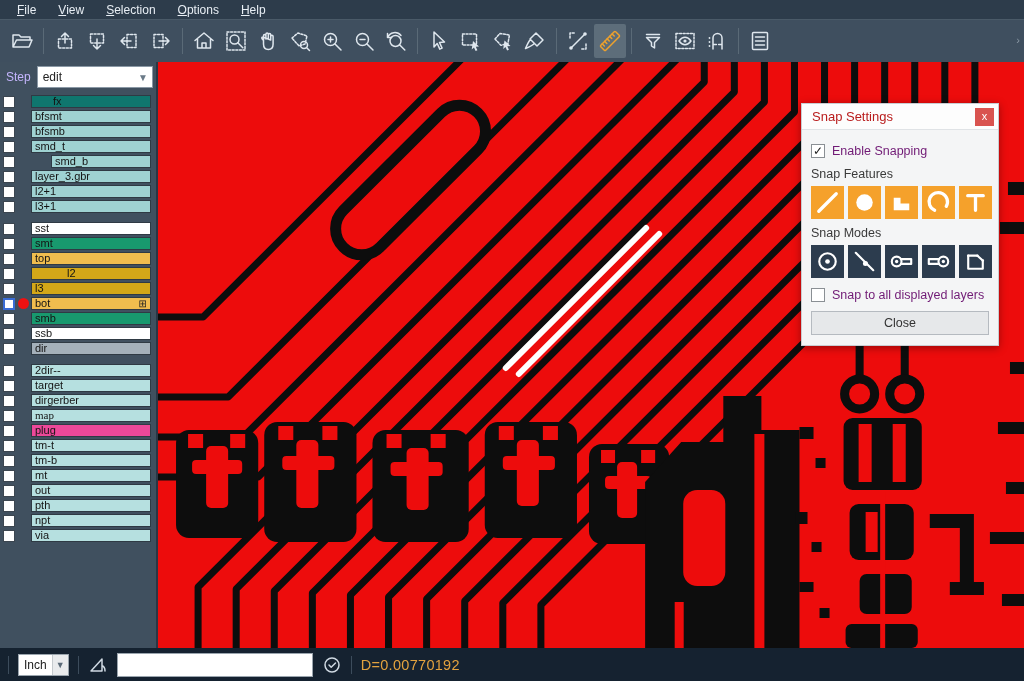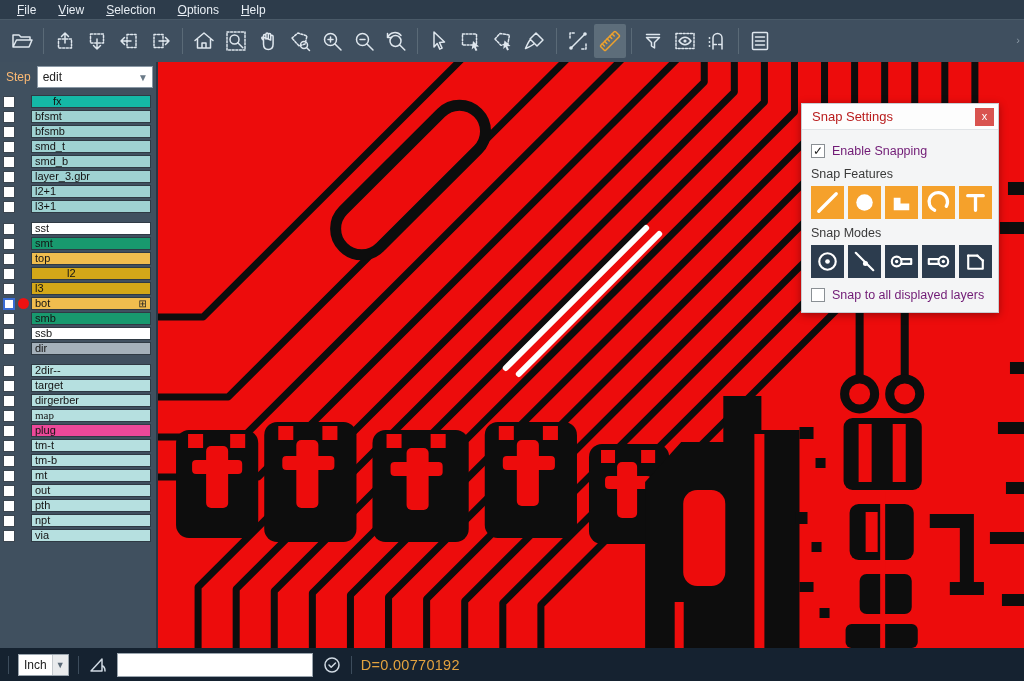--- a/index.html
+++ b/index.html
@@ -20,21 +20,21 @@
   .tbtn.active svg { stroke:#eda12d; }
   .tsep { width:1px; height:26px; background:#5a6a77; margin:0 5px; }
   .tb-overflow { position:absolute; right:4px; top:14px; color:#8a98a5; font-size:11px; }
 
   
   .main { flex:1 1 auto; display:flex; min-height:0; }
 
   
   .sidebar { width:158px; background:#40505f; display:flex; flex-direction:column; border-right:2px solid #2a3745; }
   .step-row { height:30px; display:flex; align-items:center; padding:3px 3px 3px 6px; gap:6px; }
-  .step-label { color:#fdba74; font-size:12px; }
+  .step-label { color:#c4b5fd; font-size:12px; }
   .step-select { flex:1; height:22px; background:#fff; border:1px solid #8a98a5; display:flex; align-items:center; font-size:12px; color:#222; padding-left:5px; justify-content:space-between; }
   .step-chevron { color:#6a7a88; font-size:10px; padding-right:4px; }
   .layers { padding-top:2px; }
   .lrow { height:15px; display:flex; align-items:center; margin-bottom:0; }
   .lchk { width:12px; height:12px; background:#fff; border:1px solid #3c4650; margin-left:3px; flex:0 0 auto; }
   .lchk.active-chk { border:2px solid #3a6cd4; }
   .ldot { width:16px; height:15px; flex:0 0 auto; display:flex; align-items:center; justify-content:center; }
   .ldot .dot { width:11px; height:11px; border-radius:50%; background:#ee1111; }
   .lname { flex:1; height:13px; margin-right:5px; border:1px solid #2f3a44; font-size:11px; line-height:11px; color:#141414; padding:0 3px; display:flex; align-items:center; justify-content:space-between; overflow:hidden; white-space:nowrap; }
   .lgrid { font-size:10px; color:#222; }
@@ -238,21 +238,21 @@
         <span class="step-label">Step</span>
         <div class="step-select">
           <span>edit</span>
           <span class="step-chevron">▼</span>
         </div>
       </div>
       <div class="layers" id="layers">
           <div class="lrow">
             <span class="lchk"></span>
             <span class="ldot"></span>
-            <span class="lname" style="background: #14b8a6; padding-left: 21px;">
+            <span class="lname" style="background: #0f766e; padding-left: 21px;">
               <span>fx</span>
             </span>
           </div>
           <div class="lrow">
             <span class="lchk"></span>
             <span class="ldot"></span>
             <span class="lname" style="background: rgb(159, 210, 210);">
               <span>bfsmt</span>
             </span>
           </div>
@@ -266,21 +266,21 @@
           <div class="lrow">
             <span class="lchk"></span>
             <span class="ldot"></span>
             <span class="lname" style="background: rgb(159, 210, 210);">
               <span>smd_t</span>
             </span>
           </div>
           <div class="lrow">
             <span class="lchk"></span>
             <span class="ldot"></span>
-            <span class="lname" style="background: rgb(159, 210, 210);">
+            <span class="lname" style="background: rgb(159, 210, 210); margin-left: 20px;">
               <span>smd_b</span>
             </span>
           </div>
           <div class="lrow">
             <span class="lchk"></span>
             <span class="ldot"></span>
             <span class="lname" style="background: rgb(159, 210, 210);">
               <span>layer_3.gbr</span>
             </span>
           </div>
@@ -635,20 +635,21 @@
                   <circle cx="9.5" cy="11" r="1.3" fill="#fff" stroke="none"></circle>
                   <circle cx="19" cy="11" r="1.3" fill="#fff" stroke="none"></circle>
                   <circle cx="24.5" cy="16" r="1.3" fill="#fff" stroke="none"></circle>
                 </svg>
               </div>
             </div>
           <div class="chk-row" style="margin-top:10px;margin-bottom:0;">
             <span class="chk"></span>
             <span class="chk-label">Snap to all displayed layers</span>
           </div>
+          <button class="dlg-close-btn">Close</button>
         </div>
       </div>
     </div>
   </div>
 
   <div class="bottombar">
     <div class="bsep"></div>
     <div class="unit-select">
       <span class="unit-text">Inch</span>
       <span class="unit-chev">▼</span>

